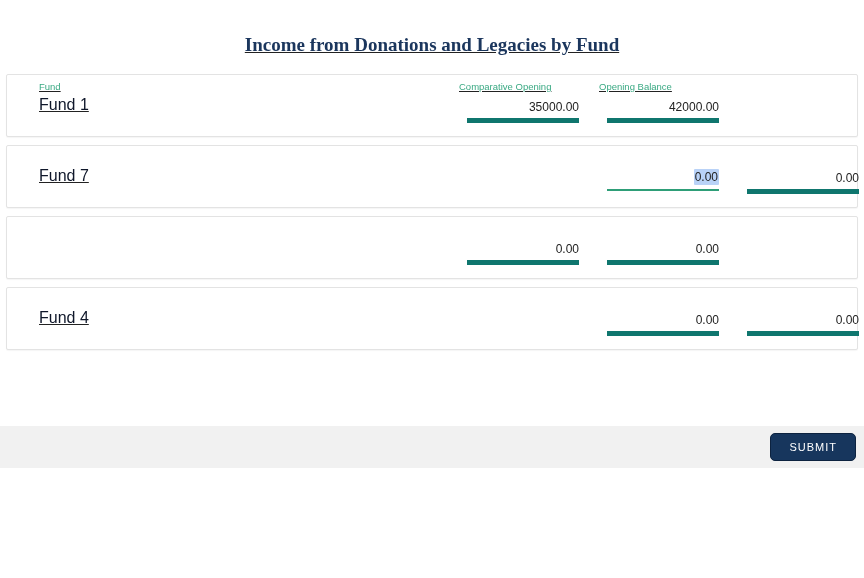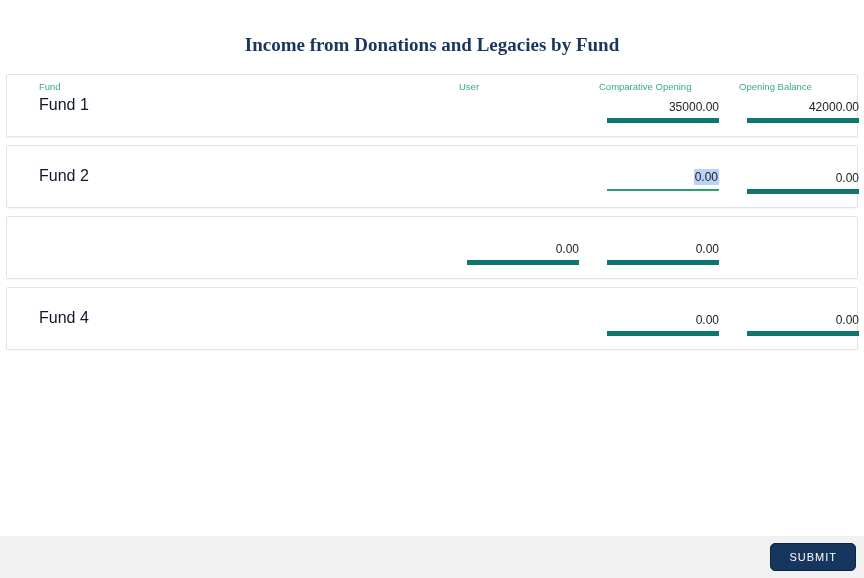--- a/index.html
+++ b/index.html
@@ -1,17 +1,17 @@
 <!DOCTYPE html>
 <html><head>
 <meta charset="utf-8">
 <style>
   * { box-sizing: border-box; margin: 0; padding: 0; }
   html, body { width: 864px; height: 578px; font-family: Arial, Helvetica, sans-serif; background: #fff; color: #222; }
-  .page { position: relative; width: 864px; height: 578px; }
+  .page { position: relative; width: 864px; height: 468px; text-decoration: underline; }
   .title {
     text-align: center;
     font-family: Georgia, 'Times New Roman', serif;
     font-size: 19px;
     color: #1b365d;
     font-weight: 600;
     padding: 34px 0 18px 0;
   }
   .rows { padding: 0 6px; }
   .row {
@@ -95,41 +95,38 @@
 
 <div class="title">Income from Donations and Legacies by Fund</div>
 
 <div class="rows">
 
   <div class="row">
     <div class="col">
       <div class="hdr">Fund</div>
       <div class="fund-name">Fund 1</div>
     </div>
-    <div class="col">
-      <div class="hdr">User</div>
-    </div>
     <div class="col col-num">
       <div class="hdr">Comparative Opening</div>
       <div class="num-wrap">
         <input class="num-input" value="35000.00" style="">
       </div>
     </div>
     <div class="col col-num">
       <div class="hdr">Opening Balance</div>
       <div class="num-wrap">
         <input class="num-input" value="42000.00" style="">
       </div>
     </div>
   </div>
 
   <div class="row">
     <div class="col">
       <div class="hdr hidden">Fund</div>
-      <div class="fund-name">Fund 2</div>
+      <div class="fund-name">Fund 7</div>
     </div>
     <div class="col">
       <div class="hdr hidden">User</div>
     </div>
     <div class="col col-num">
       <div class="hdr hidden">Comparative Balance</div>
       <div class="num-wrap">
         <input class="num-input active" value="" style="">
         <span class="highlight">0.00</span>
       </div>

